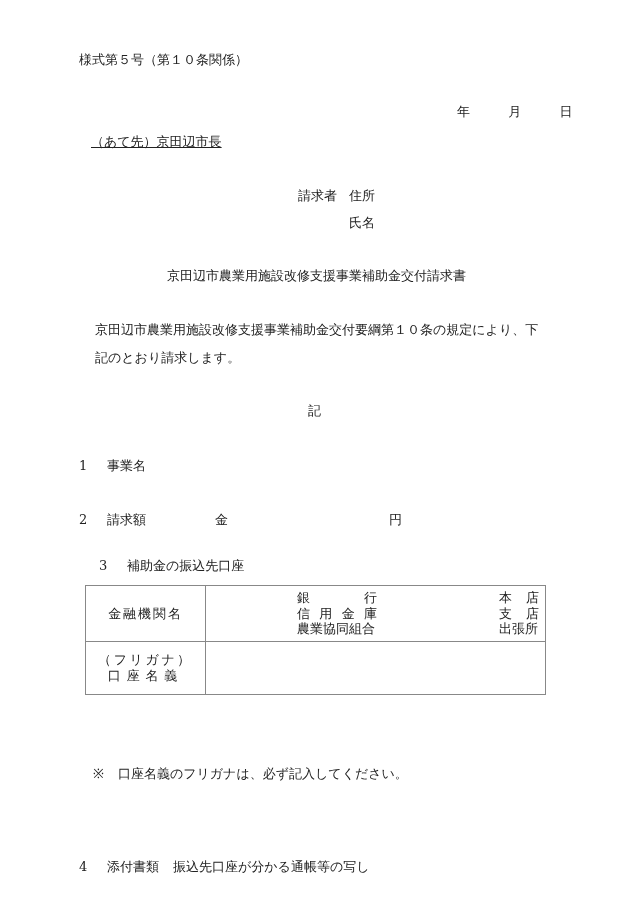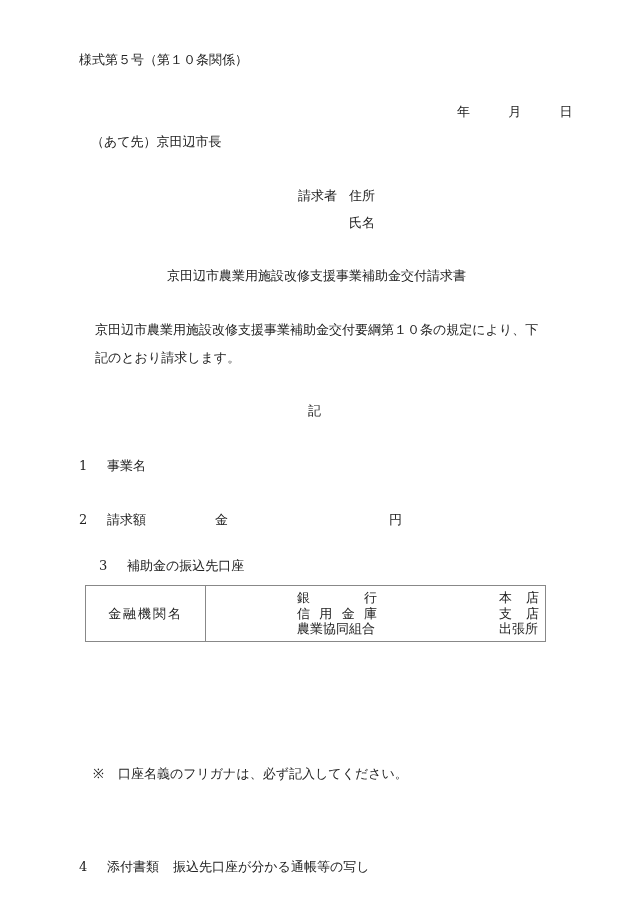--- a/index.html
+++ b/index.html
@@ -5,21 +5,21 @@
   html, body { margin: 0; padding: 0; background: #fff; }
   body {
     width: 630px; height: 903px; position: relative; overflow: hidden;
     font-family: "DejaVu Serif", "Liberation Serif", serif;
     color: #222; font-size: 13px;
   }
   .abs { position: absolute; white-space: nowrap; line-height: 16px; }
   .form-number { left: 79px; top: 52px; }
   .date { left: 457px; top: 64px; margin-top: 40px; }
   .date span { display: inline-block; }
-  .addressee { left: 91px; top: 134px; }
+  .addressee { left: 91px; top: 134px; text-decoration: underline; }
   .requester-label { left: 298px; top: 188px; }
   .requester-address { left: 349px; top: 188px; }
   .requester-name { left: 349px; top: 215px; }
   .doc-title { left: 167px; top: 268px; }
   .body-line1 { left: 95px; top: 322px; }
   .body-line2 { left: 79px; top: 350px; margin-left: 16px; }
   .ki { left: 308px; top: 403px; }
   .item { left: 79px; }
   .item .num { display: inline-block; width: 28px; }
   .item1 { top: 458px; }
@@ -128,20 +128,27 @@
                 <span>支</span>
                 <span>店</span>
               </div>
           <div>
                 <span>出張所</span>
               </div>
         </div>
       </div>
     </td>
   </tr>
+  <tr class="r4">
+    <td class="label furi">
+      <div class="small">（フリガナ）</div>
+      <div>口座名義</div>
+    </td>
+    <td></td>
+  </tr>
 </tbody>
   </table>
 
 <div class="abs note">
   <span class="mark">※</span><span>口座名義のフリガナは、必ず記入してください。</span>
 </div>
 
 <div class="abs item item4">
   <span class="num">4</span><span>添付書類</span><span class="desc">振込先口座が分かる通帳等の写し</span>
 </div>

